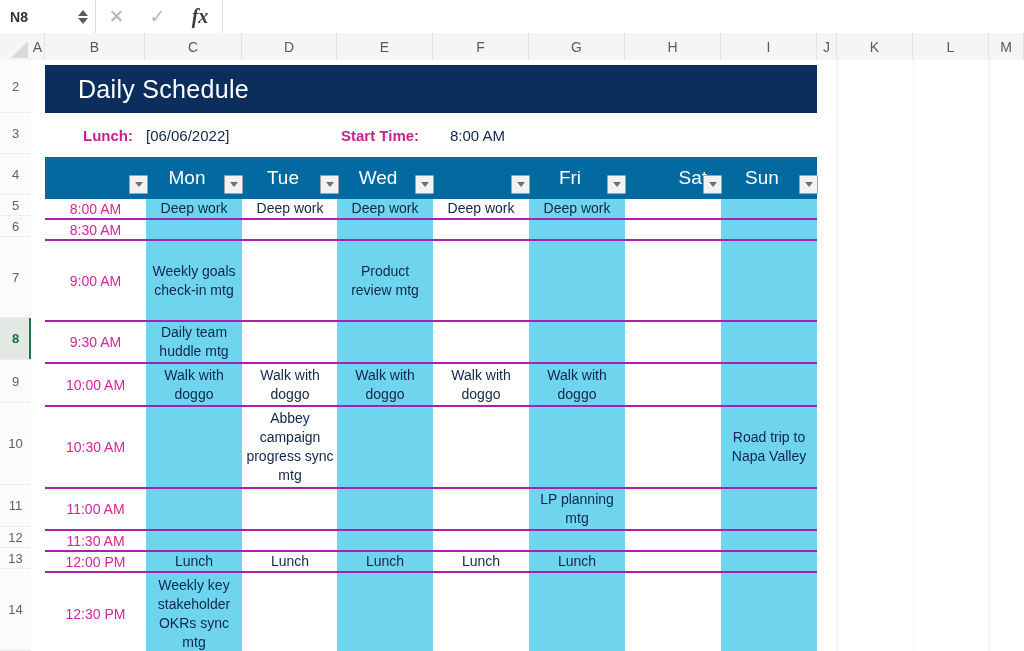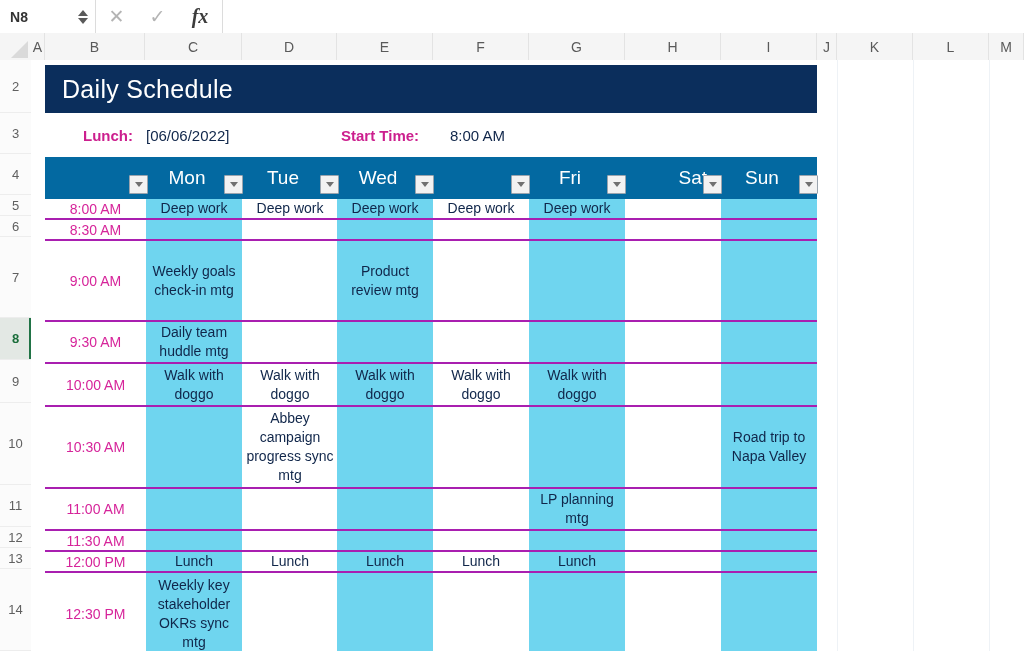--- a/index.html
+++ b/index.html
@@ -191,20 +191,21 @@
     background: #0b2e5c;
     display: flex;
     align-items: center;
     padding-left: 17px;
     box-sizing: border-box;
   }
   #title-bar .title {
     color: #ffffff;
     font-size: 25px;
     letter-spacing: .3px;
+    margin-left: 16px;
   }
   #meta-bar {
     height: 44px;
     background: #ffffff;
     position: relative;
   }
   .meta-label {
     position: absolute;
     top: 50%;
     transform: translateY(-50%);

